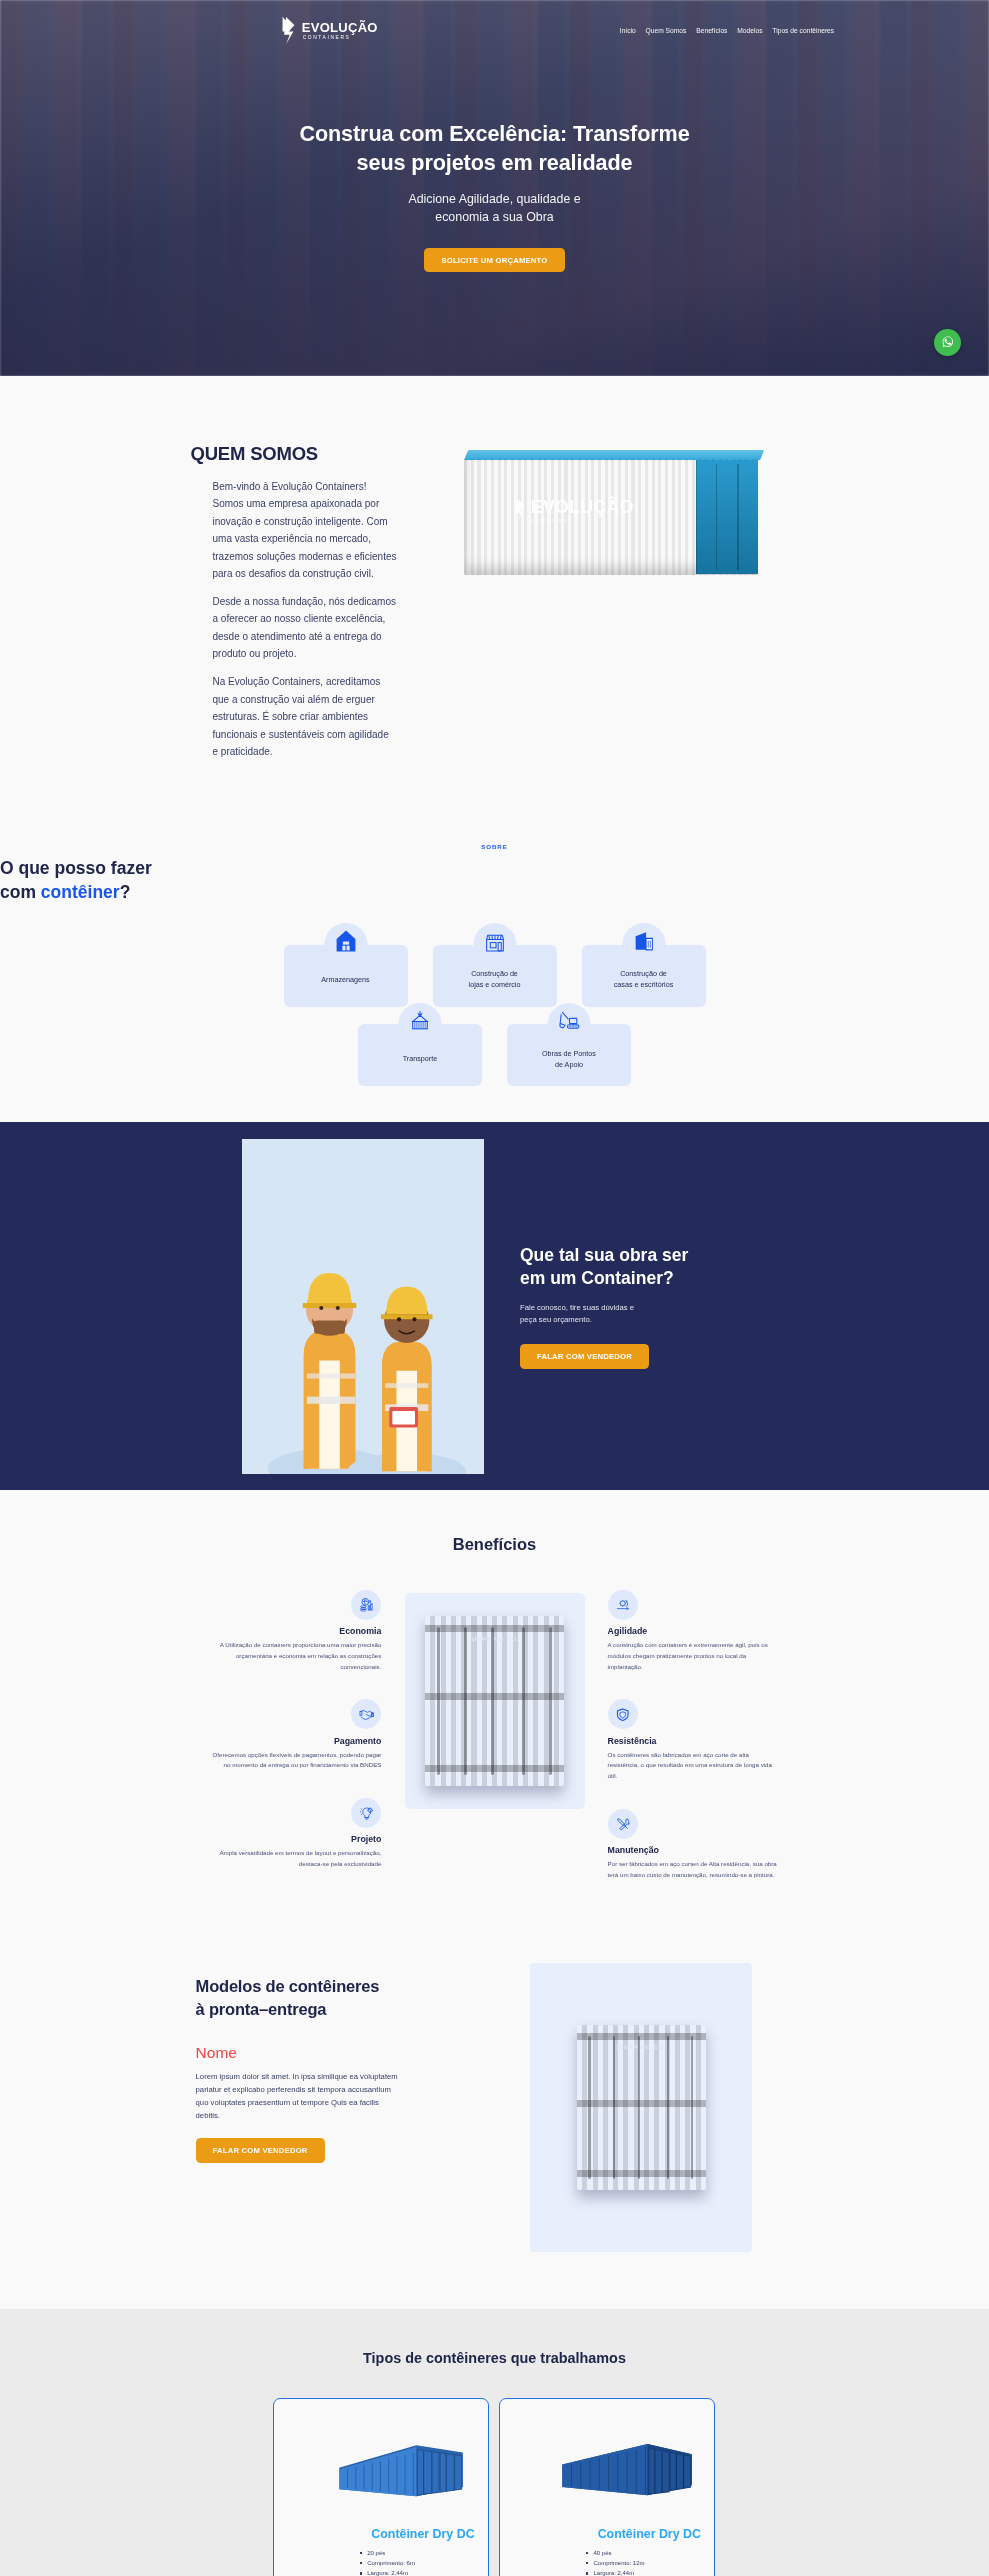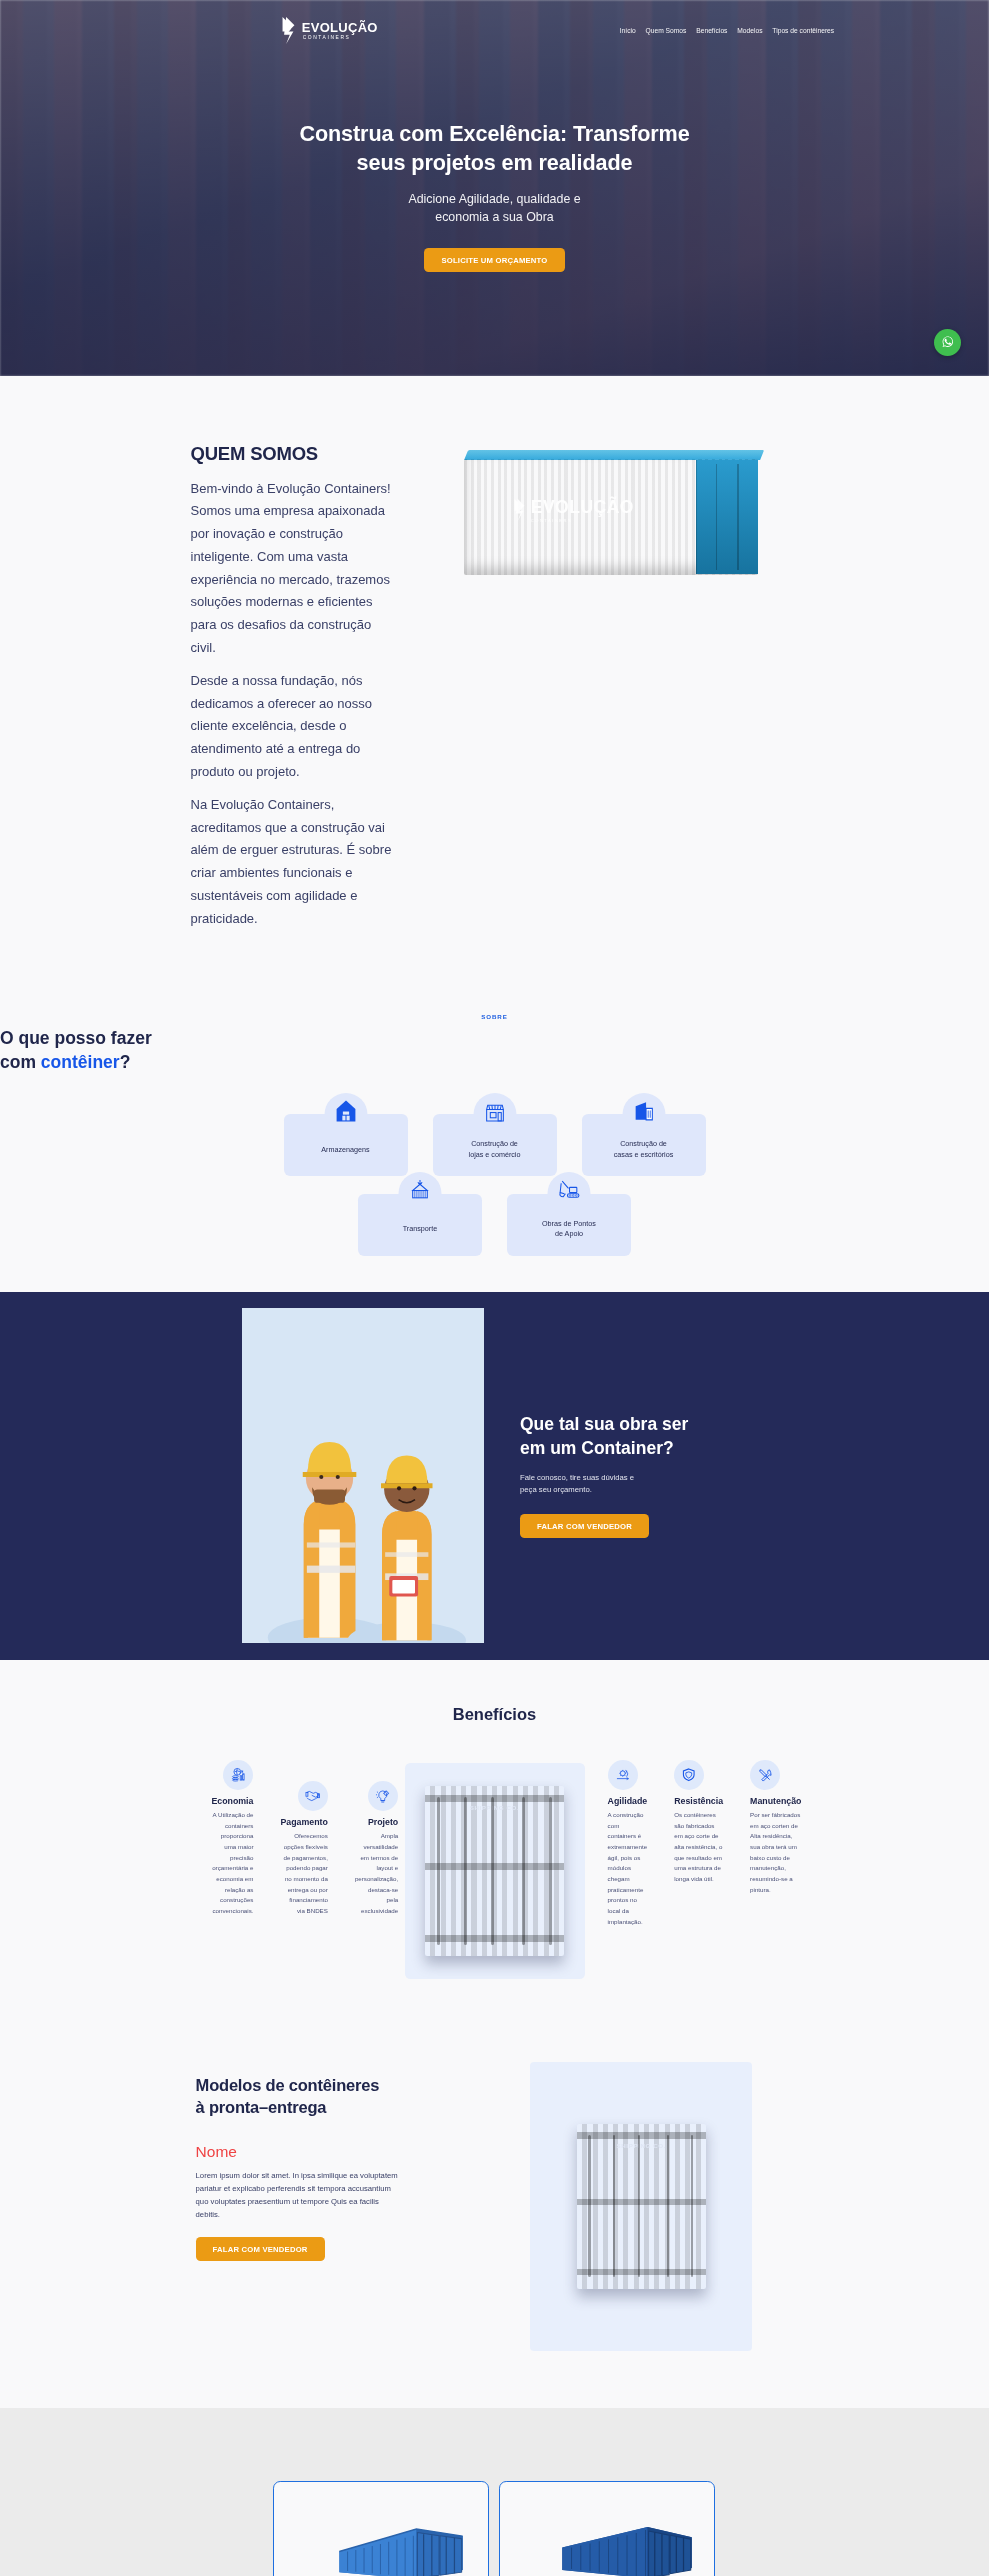--- a/index.html
+++ b/index.html
@@ -86,21 +86,21 @@
 
   
   .sec-about {
     background: #f9f9fa; width: 989px; padding: 62px 0 67px; position: relative;
   }
   .about-wrap { width: 639px; margin: 0 auto; display: flex; gap: 15.5px; align-items: flex-start; }
   .about-left { width: 222px; padding-left: 15.5px; padding-top: 5.2px; }
   .about-h2 {
     font-size: 18.5px; font-weight: 700; color: #20264b; letter-spacing: -0.2px; margin-bottom: 12.4px;
   }
-  .about-p { font-size: 13px; line-height: 1.75; color: #3a4067; margin-bottom: 10.3px; }
+  .about-p { font-size: 10px; line-height: 1.75; color: #3a4067; margin-bottom: 10.3px; margin-left: 22px; }
   .about-right { flex: 1; display: flex; justify-content: center; padding-top: 5.2px; }
   .ctr-photo {
     width: 340px; height: 155px; position: relative;
   }
   .ctr-body {
     position:absolute; left: 20.6px; top: 15.5px; width: 294px; height: 116px;
     background: linear-gradient(180deg,#2fa7da 0%, #1f8fc4 55%, #1a7aa9 100%);
     border-radius: 2.1px;
     background-image: repeating-linear-gradient(90deg, rgba(0,0,0,.07) 0 3.1px, rgba(255,255,255,.06) 3.1px 6.7px);
     box-shadow: inset 0 -7.2px 11.3px rgba(0,0,0,.18);
@@ -165,21 +165,21 @@
   .cta-p { font-size: 7.7px; color:#e3e5ef; margin-top: 11.3px; line-height:1.6; }
   .cta-btn-wrap { margin-top: 17.5px; }
 
   
   .sec-ben { background:#f9f9fa; width:989px; padding: 45px 0 57px; }
   .ben-h2 { text-align:center; font-size: 16.5px; font-weight:700; color:#20264b; }
   .ben-grid {
     margin: 36px auto 0; width: 639px; display:flex; justify-content:center;
     align-items: flex-start; gap: 20.6px;
   }
-  .ben-col { width: 170px; display:flex; flex-direction:row; gap: 27px; }
+  .ben-col { width: 170px; display:flex; flex-direction:column; gap: 27px; }
   .ben-col.left { text-align:right; align-items:flex-end; }
   .ben-col.right { text-align:left; align-items:flex-start; }
   .ben-item { width: 170px; }
   .ben-circle {
     width: 30px; height: 30px; border-radius:50%; background:#dfe9fb;
     display:flex; align-items:center; justify-content:center; margin-bottom: 6.2px;
   }
   .ben-col.left .ben-circle { margin-left: auto; }
   .ben-title { font-size: 8.8px; font-weight: 700; color:#20264b; margin-bottom: 4.1px; }
   .ben-desc { font-size: 6.2px; line-height: 1.72; color:#4a5077; }
@@ -598,20 +598,21 @@
             <div class="hinge" style="left:61px"></div>
             <div class="hinge" style="left:90px"></div>
             <div class="hinge" style="left:114px"></div>
           </div>
         </div>
       </div>
     </div>
   </section>
 
   <section class="sec-tipos">
+    <h2 class="tipos-h2">Tipos de contêineres que trabalhamos</h2>
     <div class="tipos-grid">
 
       <div class="tipo-card">
         <div class="tipo-imgbox">
           <svg width="149" height="88" viewBox="0 0 290 170">
             <path d="M26 92 L176 48 L266 62 L266 128 L176 146 L26 132 Z" fill="#2f72c4"></path>
             <path d="M26 92 L176 48 L176 146 L26 132 Z" fill="#3b82d4"></path>
             <g stroke="#2a63ab" stroke-width="2">
               <path d="M42 92 L42 130 M58 89 L58 131 M74 85 L74 133 M90 81 L90 134 M106 77 L106 136 M122 73 L122 137 M138 69 L138 139 M154 65 L154 141 M170 61 L170 143"></path>
             </g>

